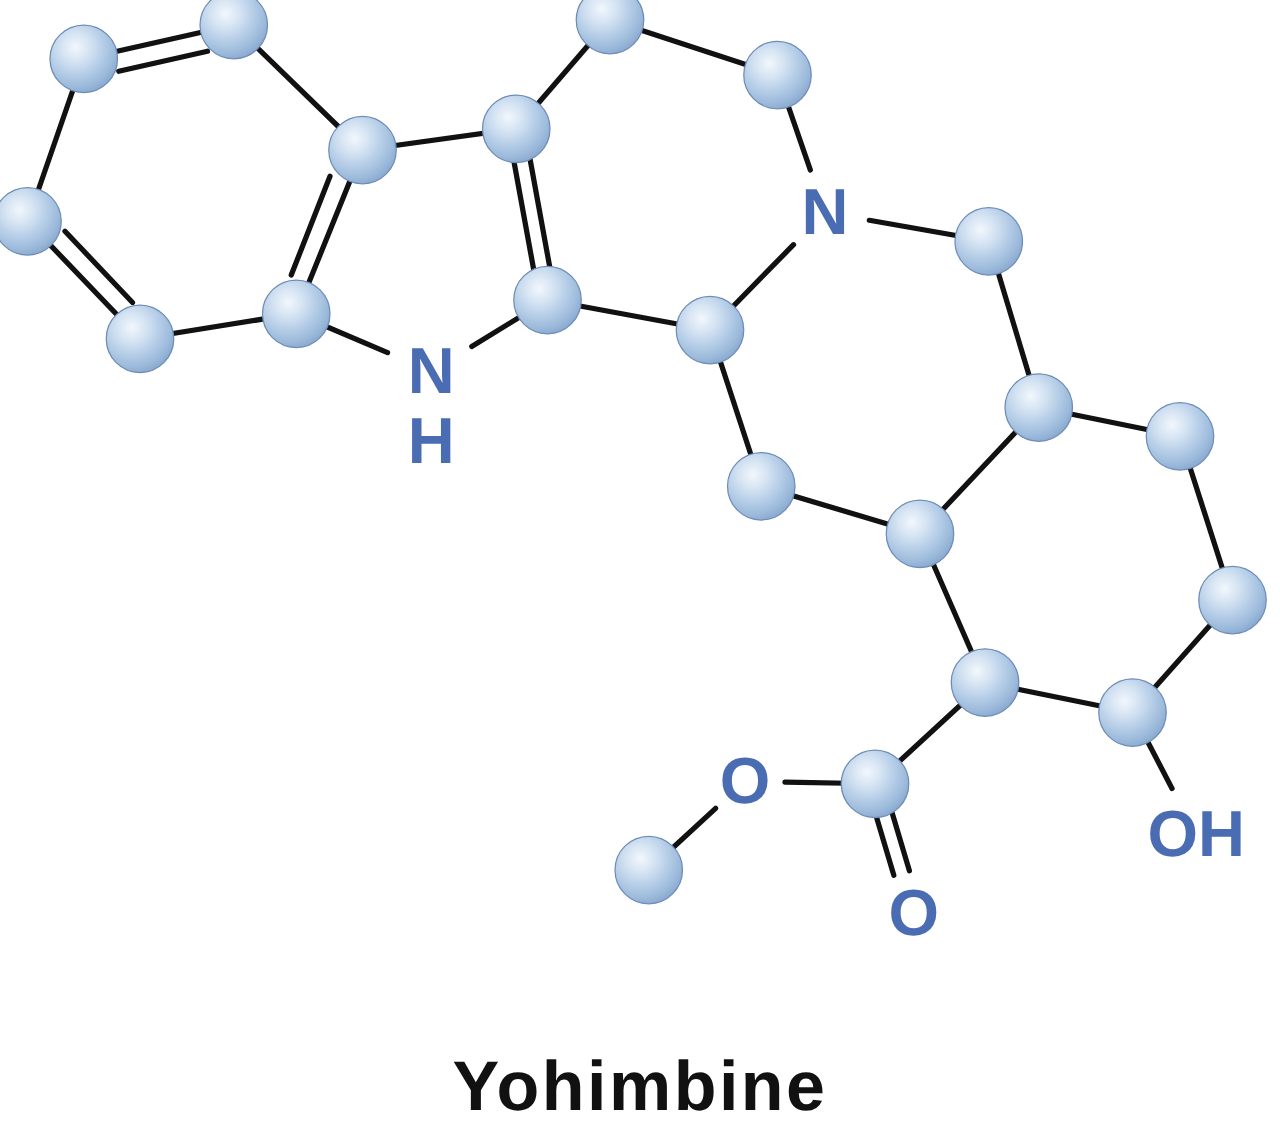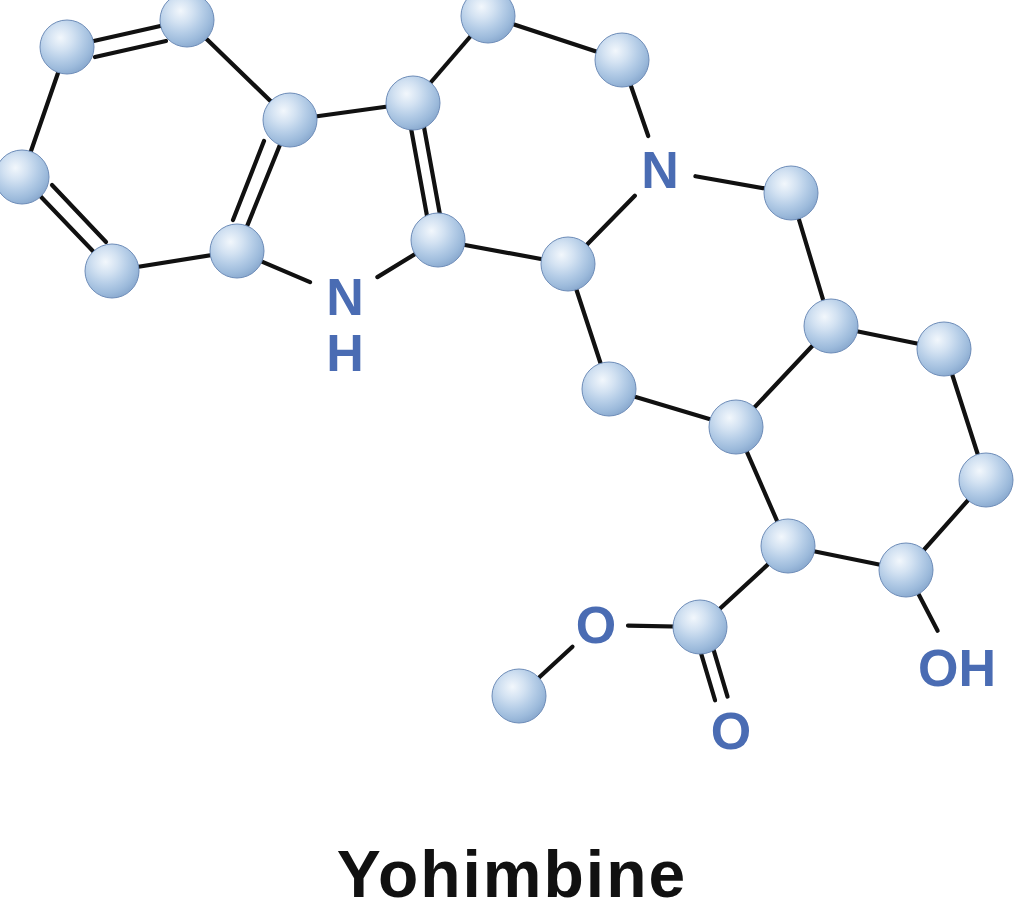--- a/index.html
+++ b/index.html
@@ -26,21 +26,21 @@
     font-size: 52px;
     text-anchor: middle;
     dominant-baseline: central;
   }
   .title {
     position: absolute;
     left: 0;
     right: 0;
     top: 836px;
     text-align: center;
-    font-size: 66px;
+    font-size: 56px;
     font-weight: bold;
     letter-spacing: 2px;
     color: #111111;
     font-family: "Liberation Sans", sans-serif;
   }
 </style>
 </head>
 <body>
 
 <div class="canvas" style="background: rgb(255, 255, 255);">

